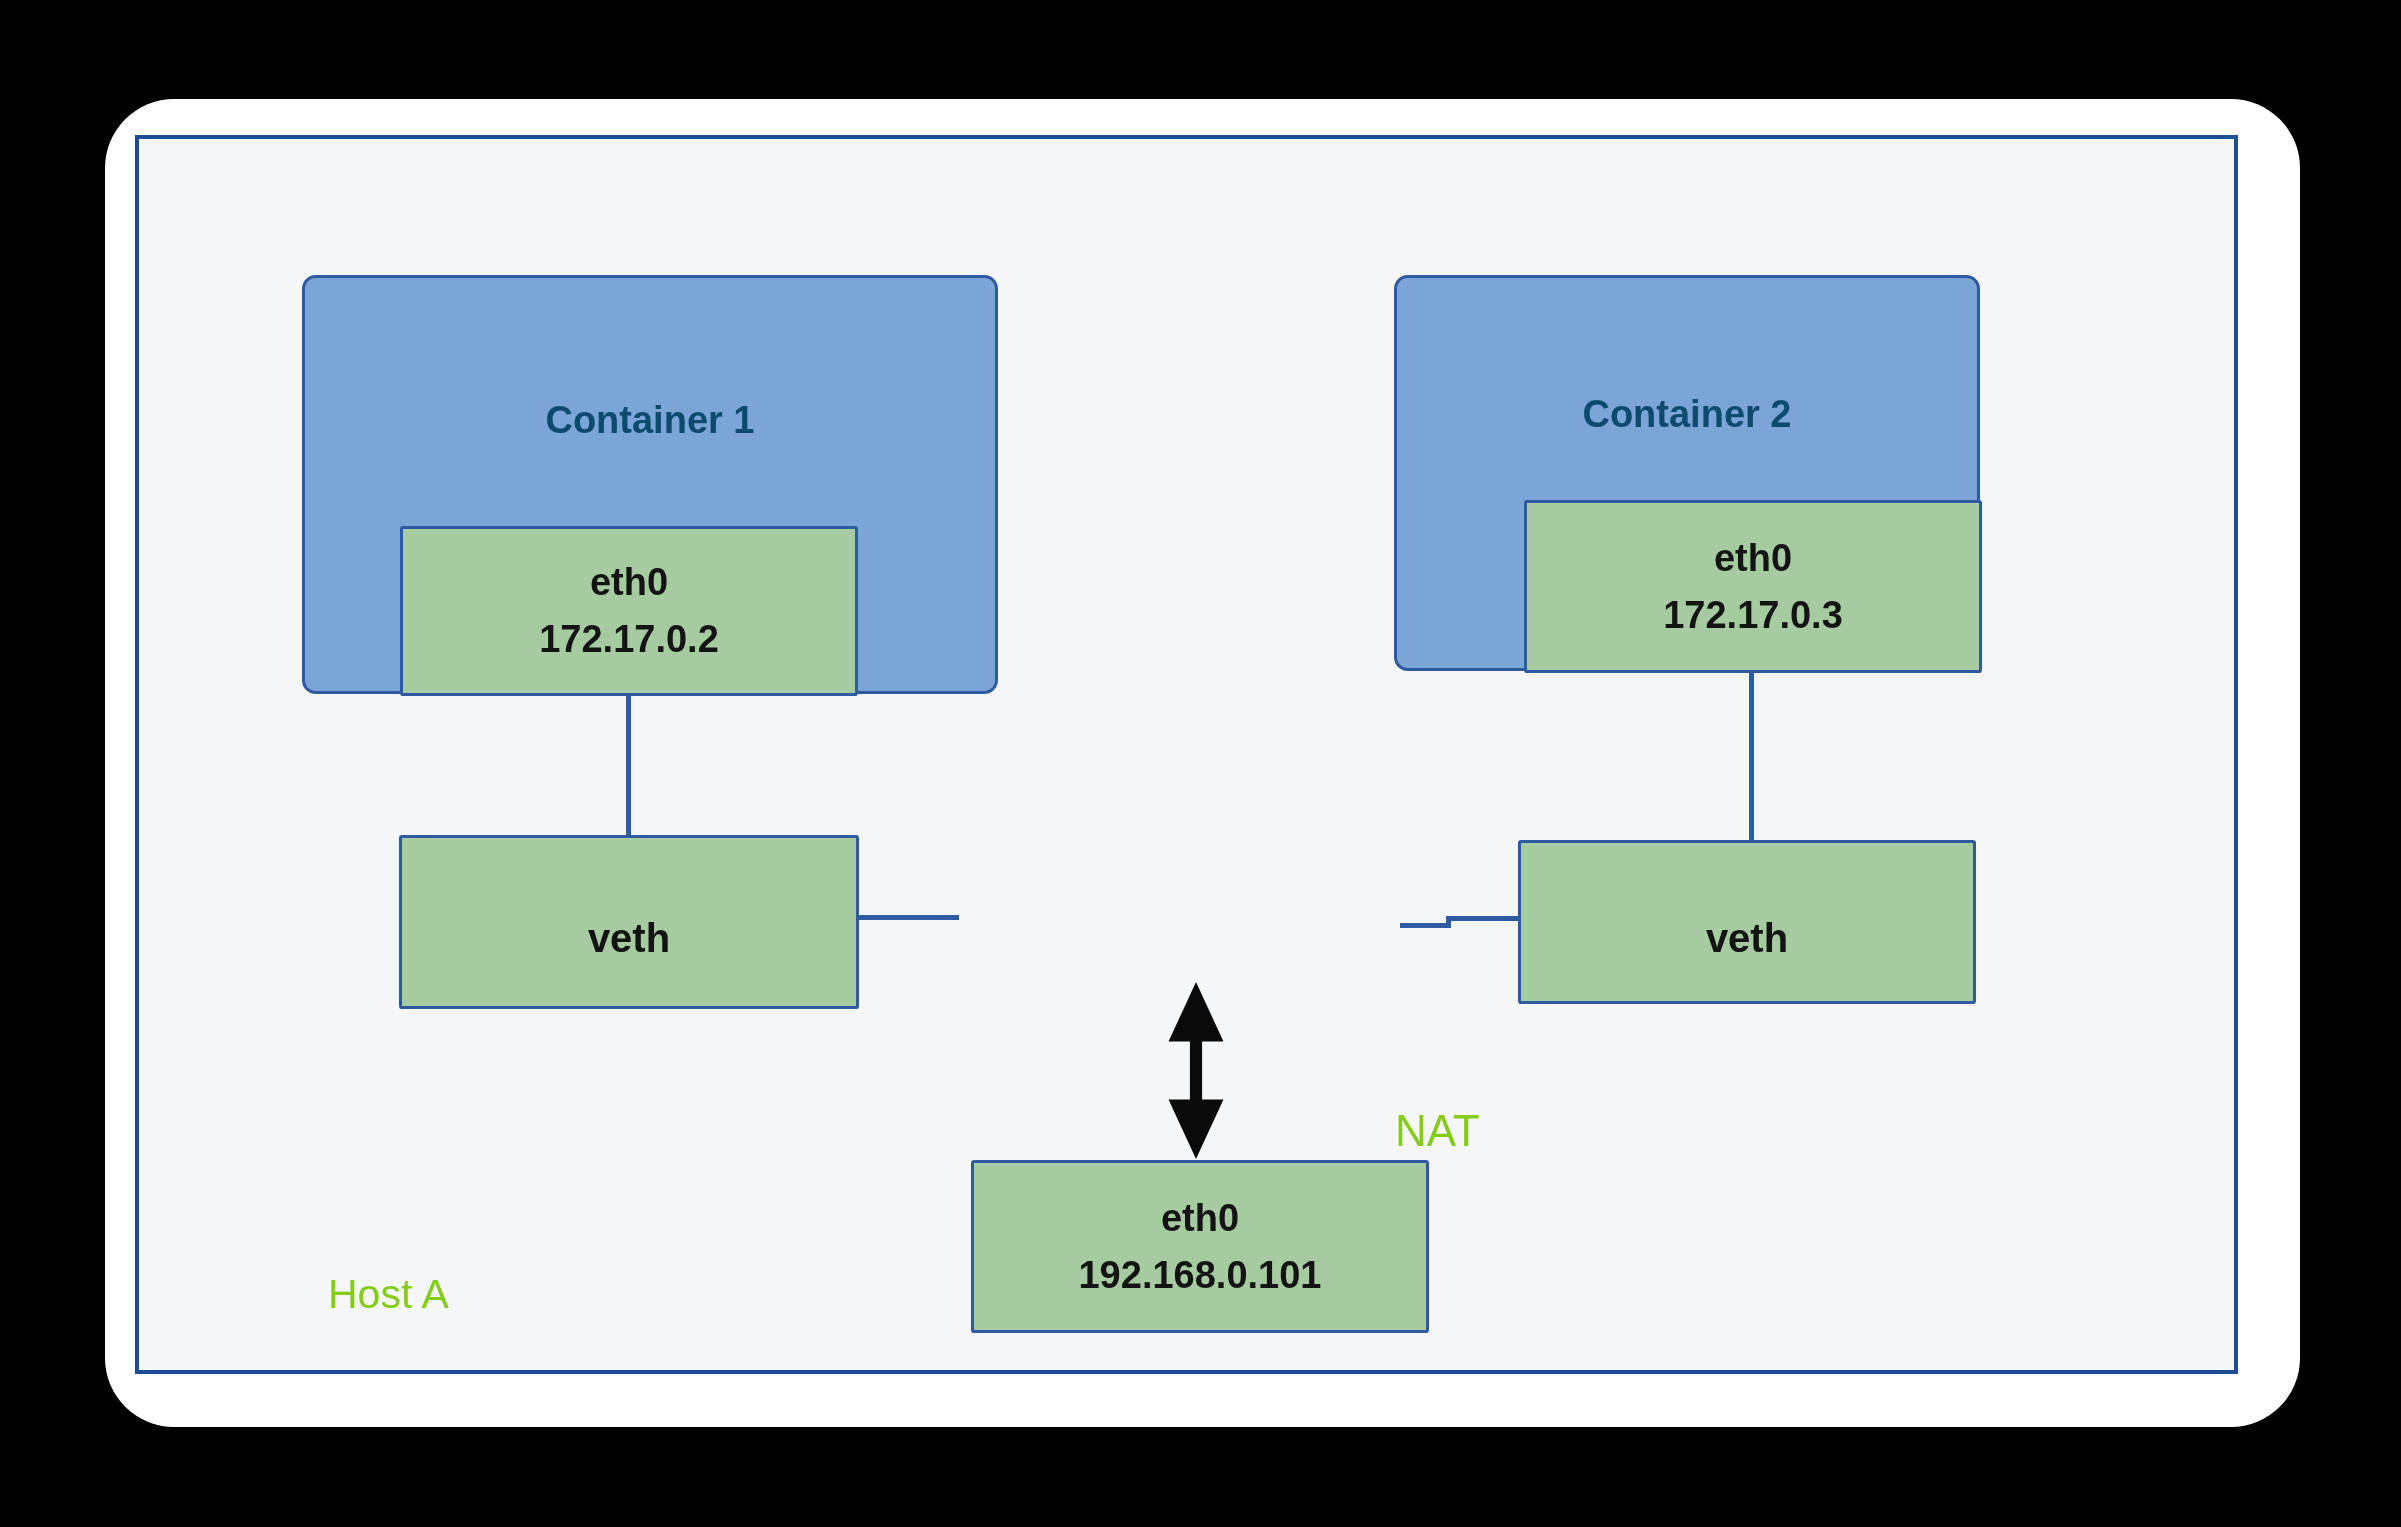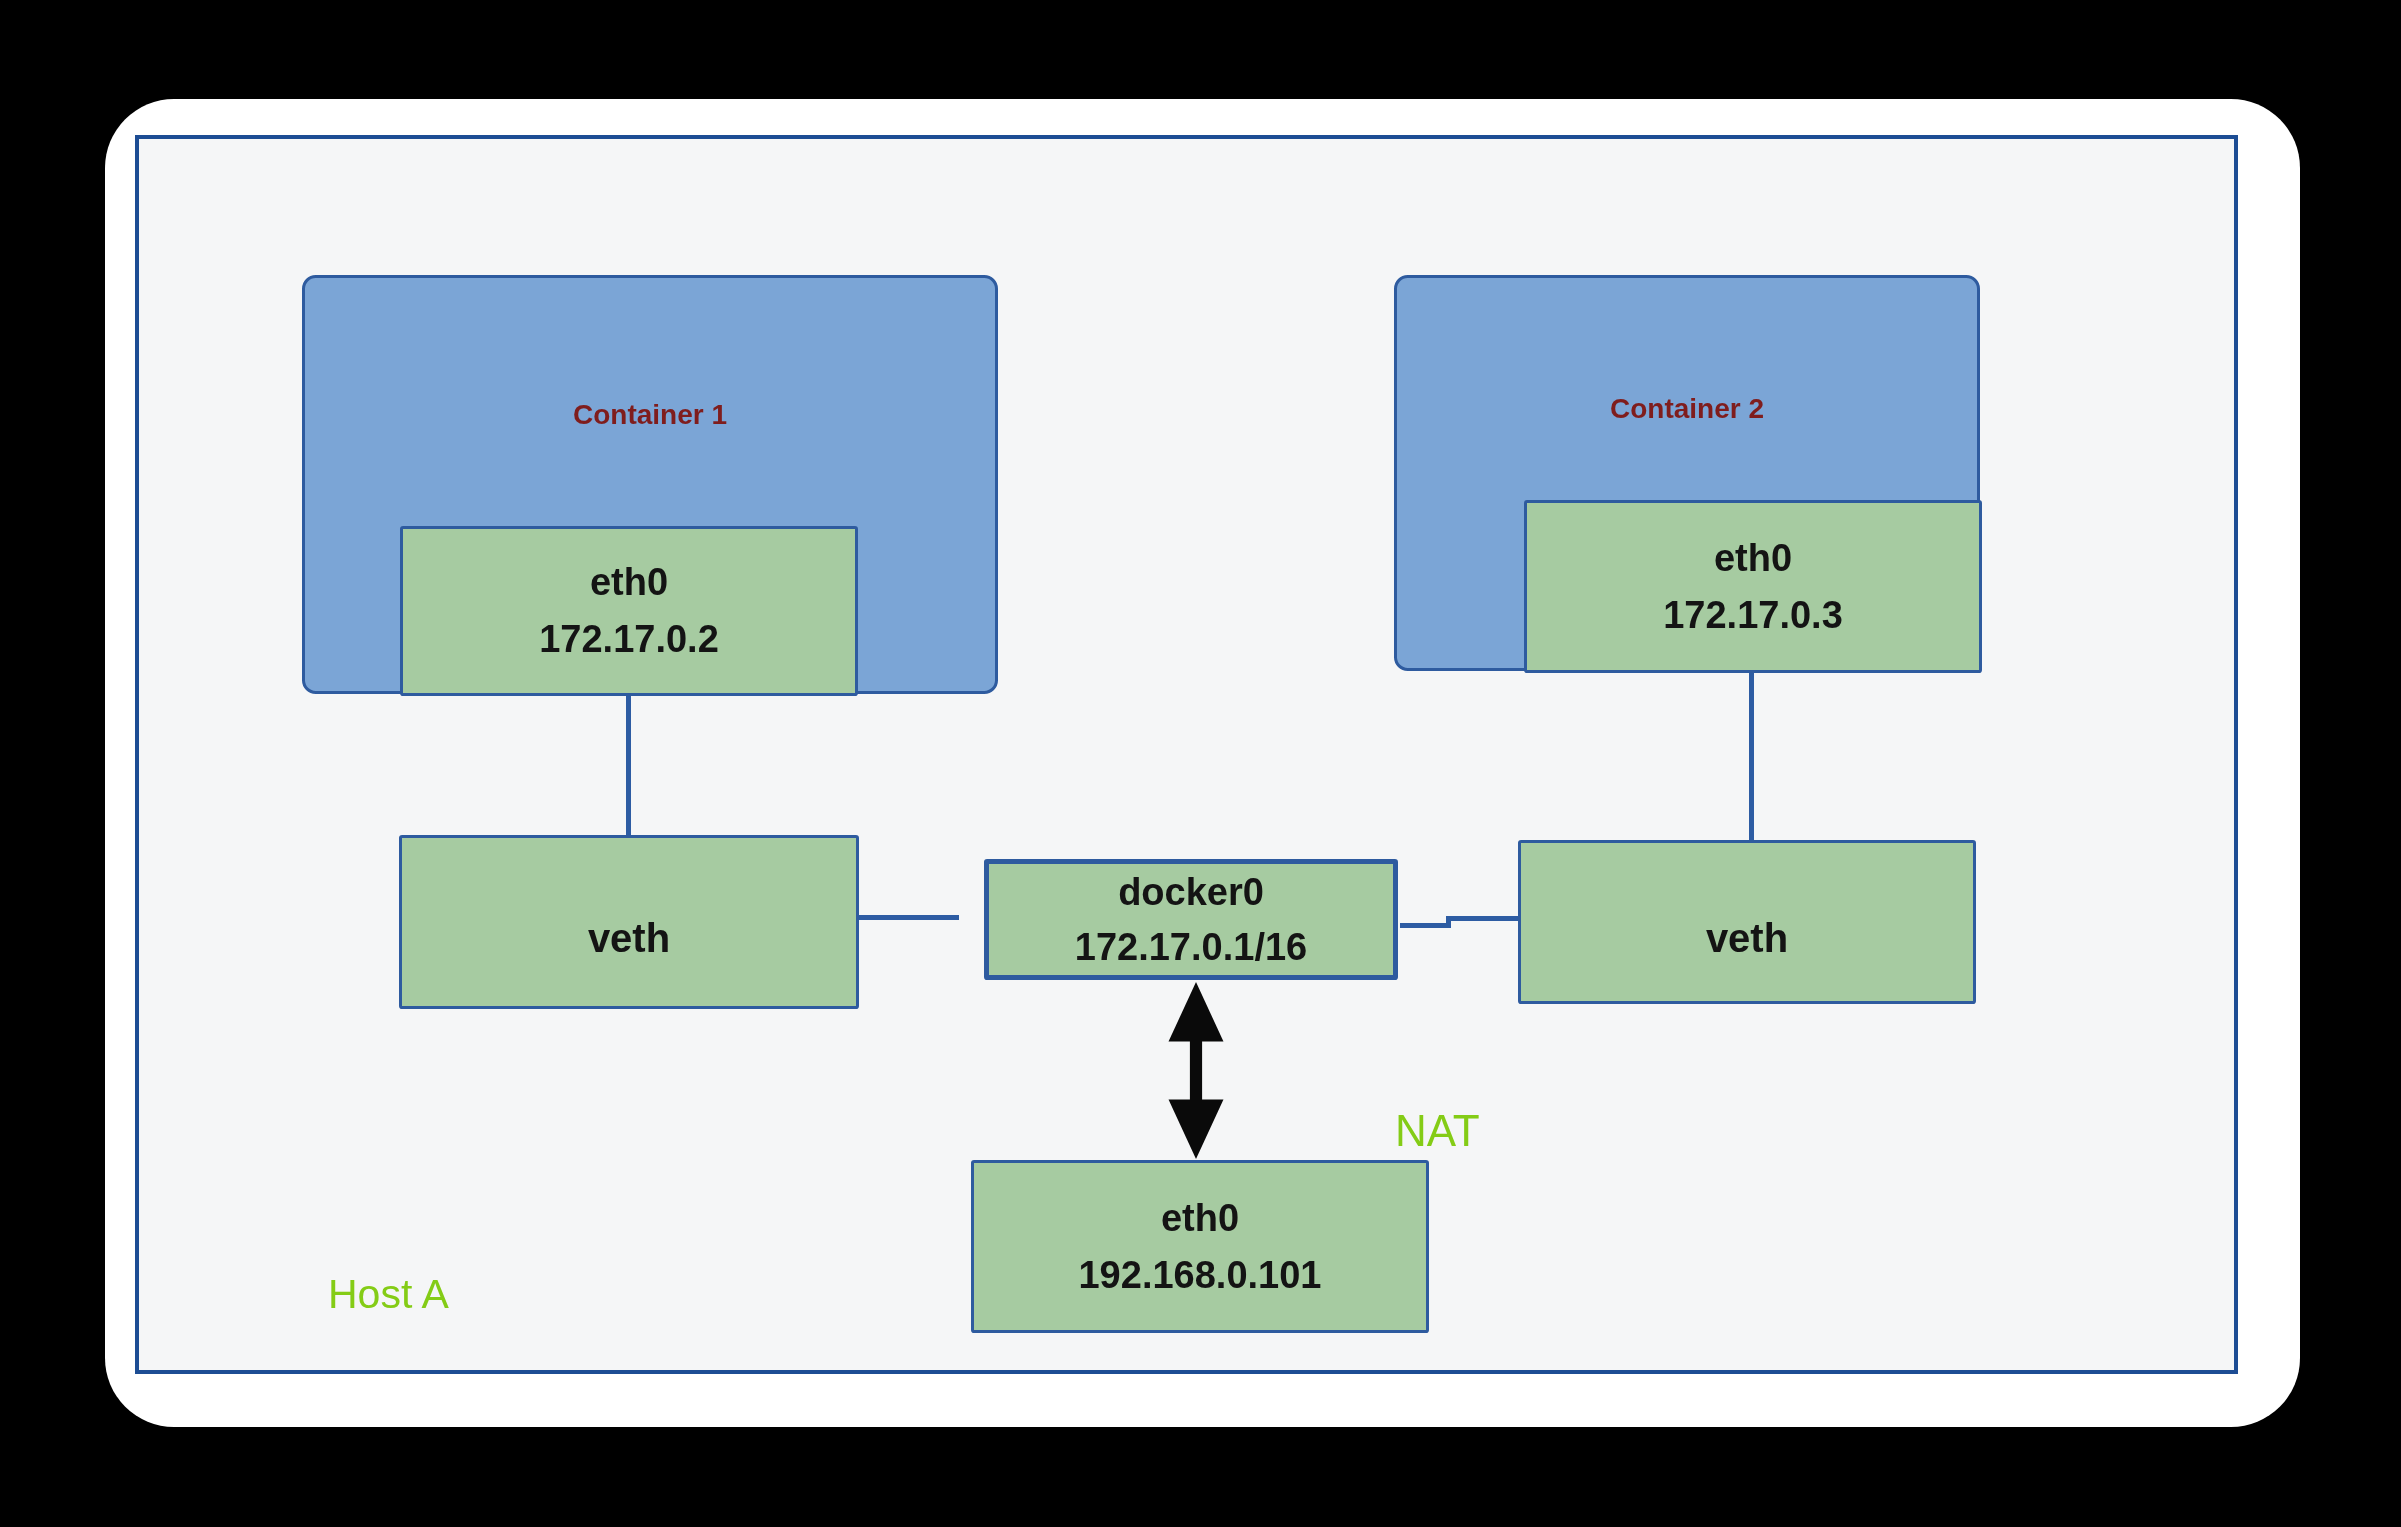--- a/index.html
+++ b/index.html
@@ -31,21 +31,21 @@
     border:3.8px solid #2e5b9f;
     border-radius:13.7px;
     box-sizing:border-box;
   }
   .c1{left:302px;top:275px;width:696px;height:419px;}
   .c2{left:1394px;top:275px;width:586px;height:396px;}
 
   .container-title{
     position:absolute;left:0;width:100%;
     text-align:center;
-    font-size:28px;font-weight:700;color:#7f1d1d;
+    font-size:38px;font-weight:700;color:#0c4a6e;
     letter-spacing:0px;
   }
   .c1 .container-title{top:121px;}
   .c2 .container-title{top:115px;}
 
   .green-box{
     position:absolute;
     background:#a6cba1;
     border:3.8px solid #2e5b9f;
     box-sizing:border-box;
@@ -120,24 +120,20 @@
   </div>
 
   <div class="green-box veth-left">
     <div class="line1">veth</div>
   </div>
 
   <div class="green-box veth-right">
     <div class="line1">veth</div>
   </div>
 
-  <div class="green-box docker0">
-    <div class="line1">docker0</div>
-    <div class="line2">172.17.0.1/16</div>
-  </div>
 
   <svg class="nat-arrow" viewBox="0 0 120 232" xmlns="http://www.w3.org/2000/svg">
     <rect x="52" y="62" width="16" height="108" fill="#0a0a0a"></rect>
     <polygon points="60,0 24,78 96,78" fill="#0a0a0a"></polygon>
     <polygon points="60,232 24,154 96,154" fill="#0a0a0a"></polygon>
   </svg>
 
   <div class="green-box eth0-host">
     <div class="line1">eth0</div>
     <div class="line2">192.168.0.101</div>

